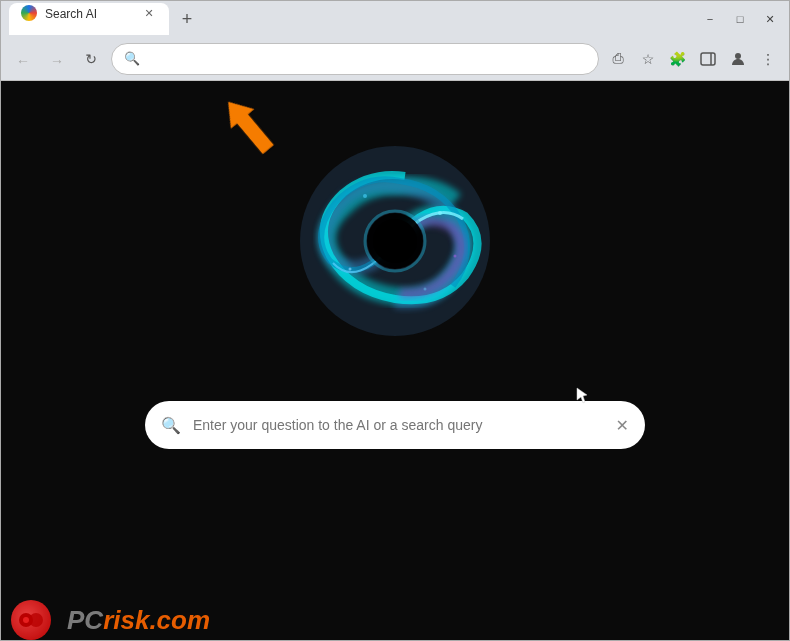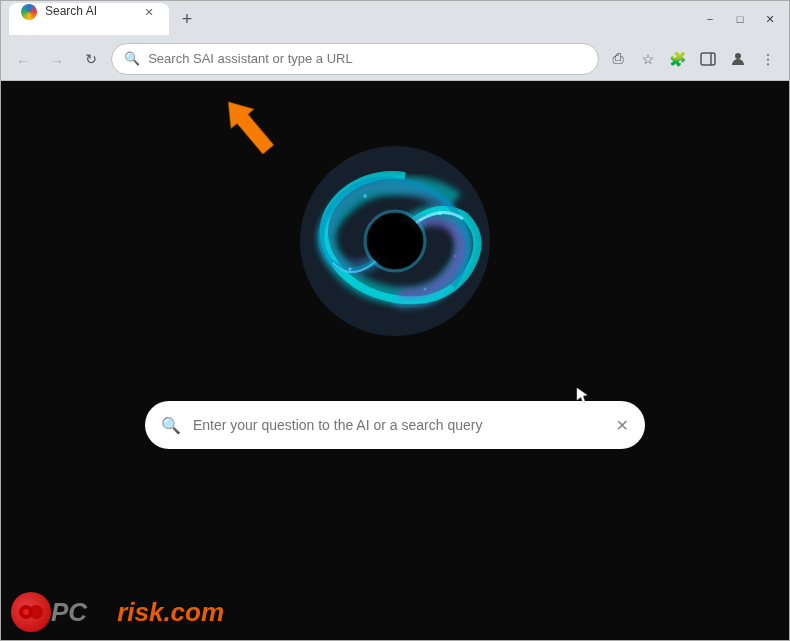--- a/index.html
+++ b/index.html
@@ -4,21 +4,21 @@
   <style>
     * { margin: 0; padding: 0; box-sizing: border-box; }
     body { width: 790px; height: 641px; overflow: hidden; font-family: 'Segoe UI', Arial, sans-serif; background: #dee1e6; }
 
     
     .browser-frame { width: 790px; height: 641px; background: #dee1e6; border: 1px solid #aaa; display: flex; flex-direction: column; }
 
     
     .title-bar { height: 36px; background: #dee1e6; display: flex; align-items: center; justify-content: space-between; padding: 0 8px; }
     .title-bar-left { display: flex; align-items: center; gap: 4px; }
-    .tab { display: flex; align-items: flex-start; background: #fff; border-radius: 8px 8px 0 0; padding: 1px 12px; gap: 8px; height: 32px; min-width: 160px; }
+    .tab { display: flex; align-items: flex-end; background: #fff; border-radius: 8px 8px 0 0; padding: 14px 12px; gap: 8px; height: 32px; min-width: 160px; }
     .tab-favicon { width: 16px; height: 16px; border-radius: 50%; background: conic-gradient(#1a73e8, #ea4335, #fbbc05, #34a853, #1a73e8); flex-shrink: 0; }
     .tab-title { font-size: 12px; color: #333; flex: 1; white-space: nowrap; overflow: hidden; text-overflow: ellipsis; }
     .tab-close { width: 16px; height: 16px; display: flex; align-items: center; justify-content: center; border-radius: 50%; cursor: pointer; font-size: 11px; color: #666; }
     .new-tab-btn { width: 28px; height: 28px; display: flex; align-items: center; justify-content: center; border-radius: 50%; cursor: pointer; font-size: 18px; color: #555; font-weight: 300; }
     .title-bar-right { display: flex; align-items: center; gap: 8px; }
     .window-btn { width: 22px; height: 22px; display: flex; align-items: center; justify-content: center; cursor: pointer; font-size: 11px; color: #444; }
 
     
     .nav-bar { height: 44px; background: #dee1e6; display: flex; align-items: center; padding: 0 8px; gap: 6px; border-bottom: 1px solid #c0c0c0; }
     .nav-btn { width: 28px; height: 28px; display: flex; align-items: center; justify-content: center; border-radius: 50%; cursor: pointer; color: #555; font-size: 14px; }
@@ -41,21 +41,21 @@
     .galaxy-logo { width: 200px; height: 200px; margin-top: 60px; border-radius: 50%; position: relative; flex-shrink: 0; }
 
     
     .search-box-container { margin-top: 60px; width: 500px; }
     .search-box { background: #fff; border-radius: 24px; height: 48px; display: flex; align-items: center; padding: 0 16px; gap: 12px; }
     .search-box-icon { font-size: 16px; color: #666; }
     .search-box-input { flex: 1; border: none; outline: none; font-size: 14px; color: #4c1d95; background: transparent; }
     .search-box-clear { font-size: 16px; color: #888; cursor: pointer; }
 
     
-    .watermark { position: absolute; bottom: 8px; left: 10px; display: flex; gap: 0; opacity: 0.9; }
+    .watermark { position: absolute; bottom: 0; left: 10px; display: flex; gap: 16px; opacity: 0.9; }
     .watermark-logo { width: 40px; height: 40px; border-radius: 50%; background: radial-gradient(circle at 40% 40%, #ff4444, #cc0000); display: flex; align-items: center; justify-content: center; }
   </style>
 </head>
 <body>
 
 <div class="browser-frame">
 
   <div class="title-bar">
     <div class="title-bar-left">
       <div class="tab">
@@ -77,21 +77,20 @@
       <span>←</span>
     </div>
     <div class="nav-btn disabled">
       <span>→</span>
     </div>
     <div class="nav-btn">
       <span>↻</span>
     </div>
     <div class="address-bar">
       <span class="search-icon-small">🔍</span>
-      <input class="address-input" type="text" placeholder="Search SAI assistant or type a URL" style="">
     </div>
     <div class="nav-right-icons">
       <div class="nav-icon">⎙</div>
       <div class="nav-icon">☆</div>
       <div class="nav-icon">🧩</div>
       <div class="nav-icon">
         <svg width="16" height="16" viewBox="0 0 16 16" fill="none">
           <rect x="1" y="2" width="14" height="12" rx="2" stroke="#555" stroke-width="1.5"></rect>
           <line x1="11" y1="2" x2="11" y2="14" stroke="#555" stroke-width="1.5"></line>
         </svg>
@@ -188,18 +187,18 @@
     <div class="watermark">
       <div class="watermark-logo">
         <svg width="30" height="30" viewBox="0 0 30 30">
           <circle cx="10" cy="15" r="7" fill="#cc0000"></circle>
           <circle cx="20" cy="15" r="7" fill="#cc0000" opacity="0.8"></circle>
           <circle cx="10" cy="15" r="3" fill="#ff2222"></circle>
         </svg>
       </div>
       <div style="display:flex; align-items:center;">
         <span style="font-size:26px; font-weight:bold; color:#888; font-style:italic; font-family:Arial;">PC</span>
-        <span style="font-size:26px; font-weight:bold; color:#ff6600; font-style:italic; font-family:Arial;margin-left:30px;">risk.com</span>
+        <span style="font-size:26px; font-weight:bold; color:#ff6600; font-style:italic; font-family:Arial;">risk.com</span>
       </div>
     </div>
   </div>
 
 </div>
 
 </body></html>

